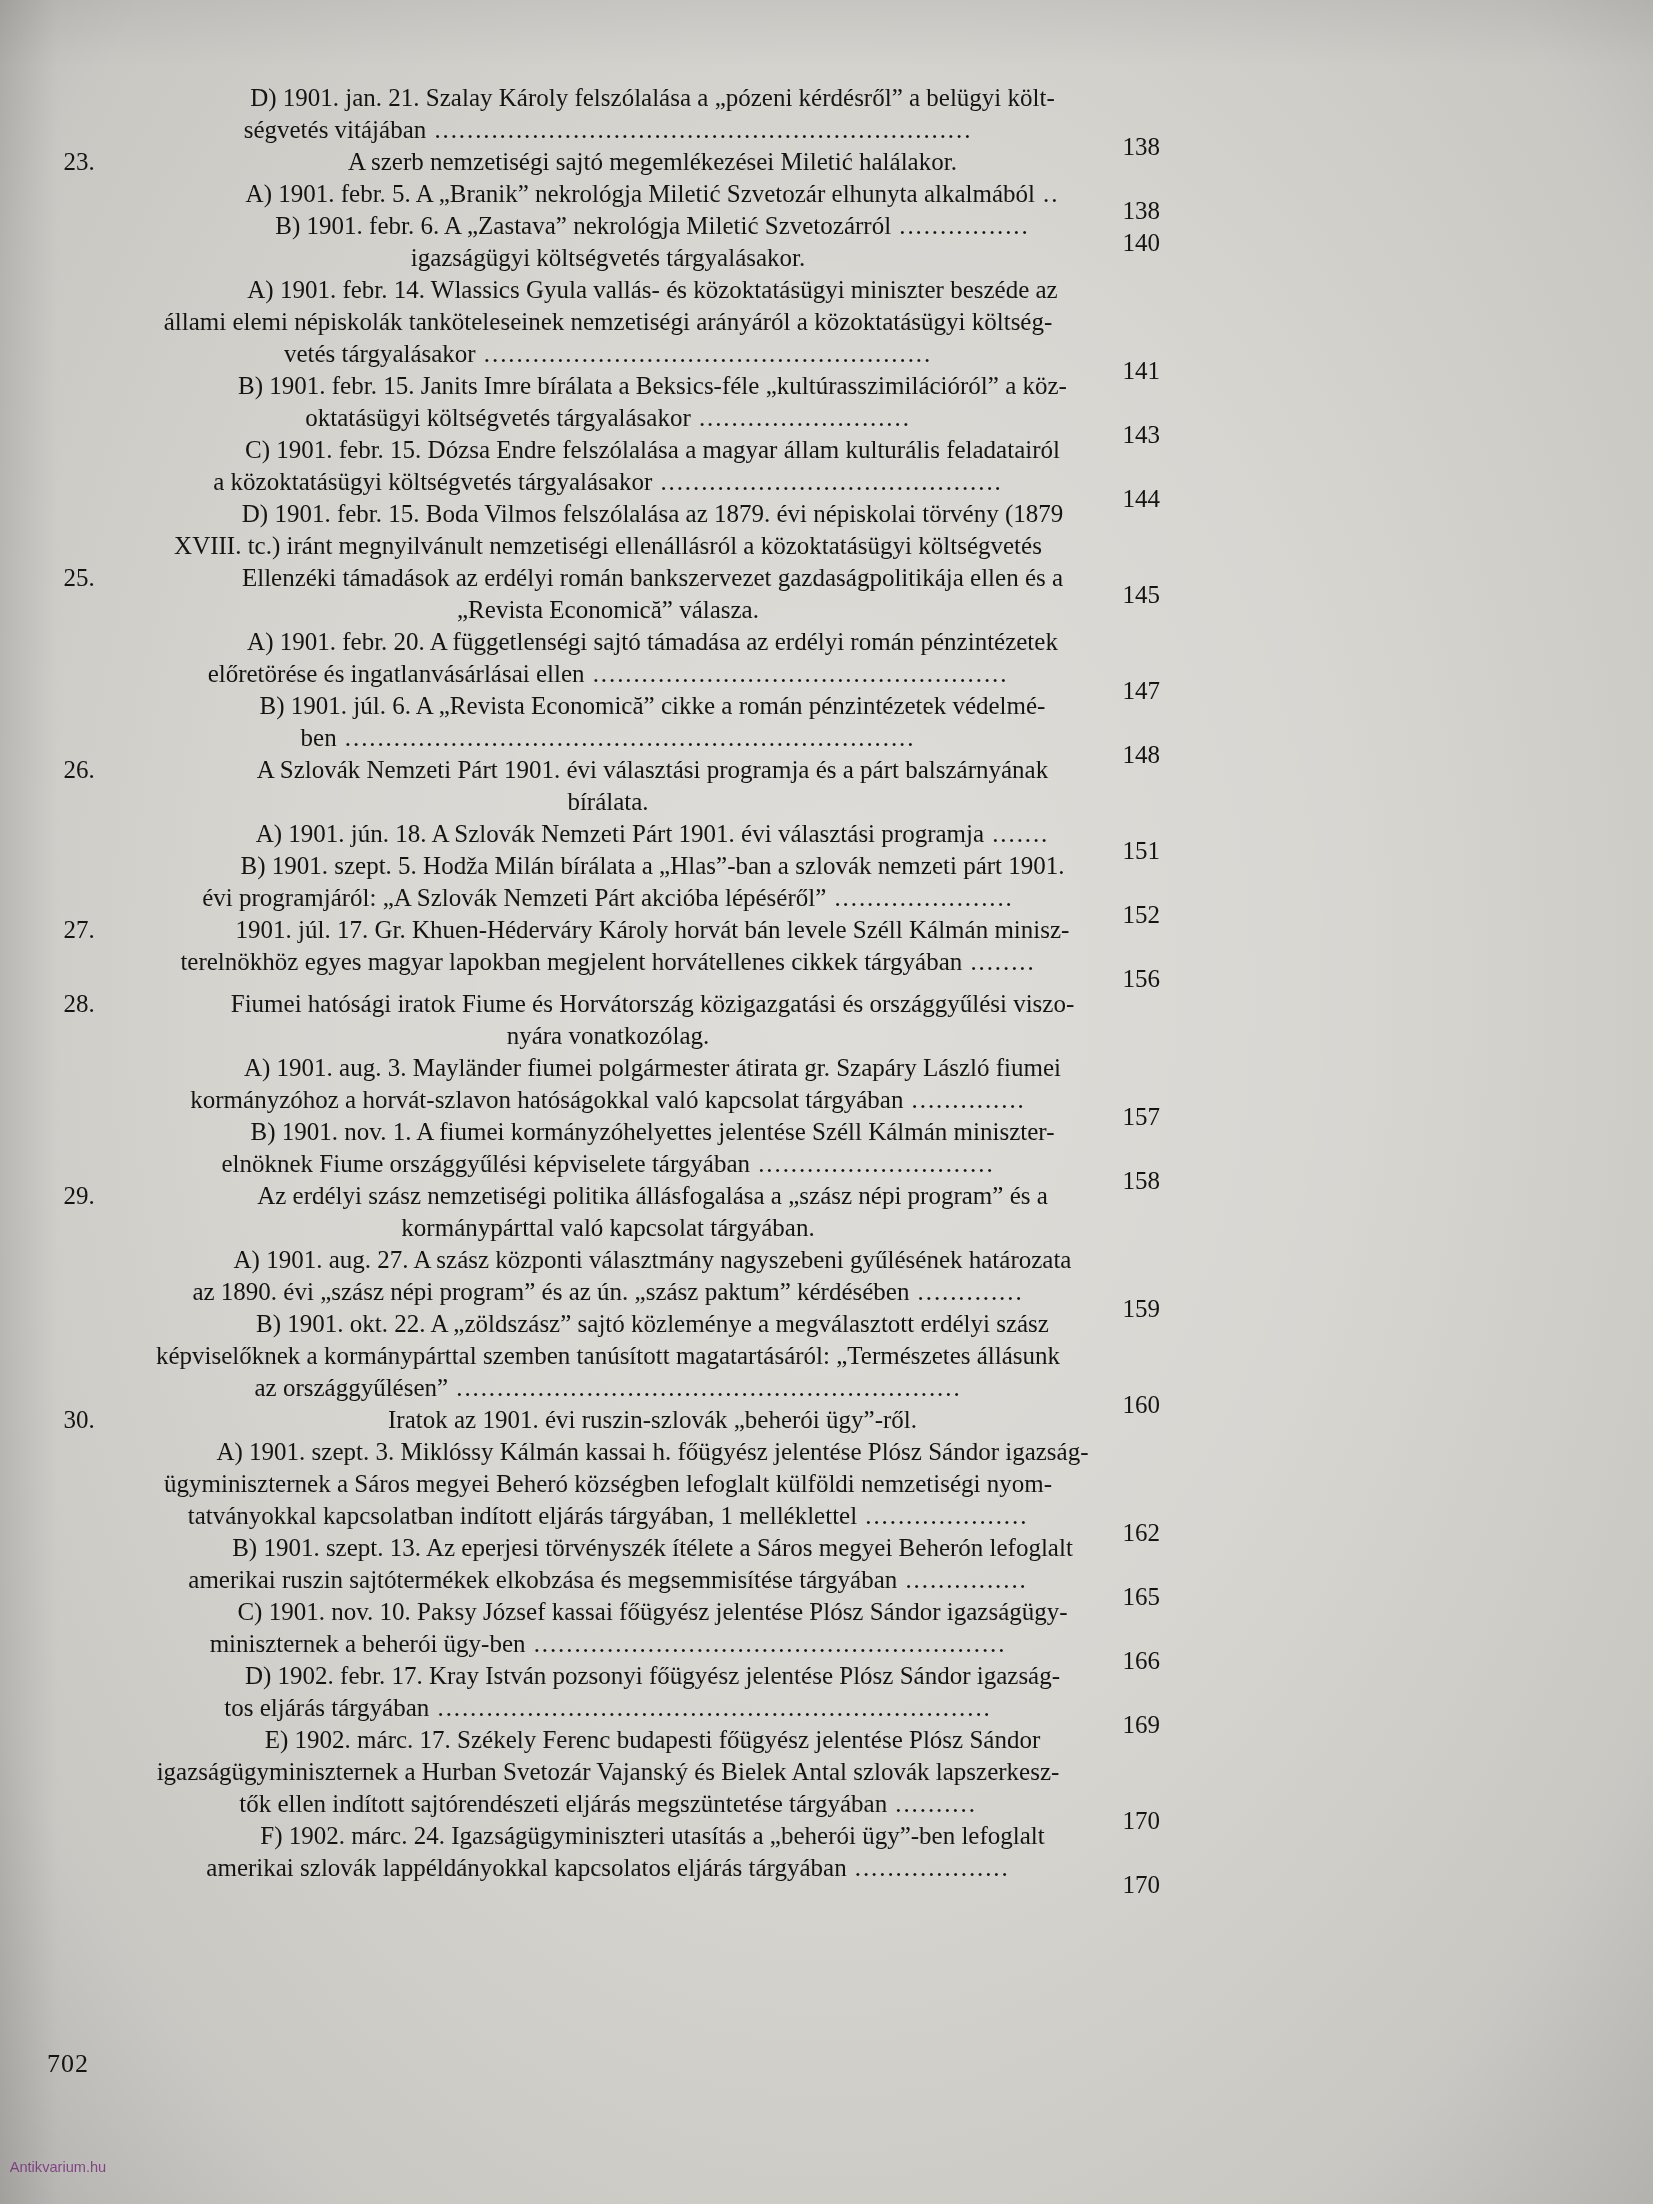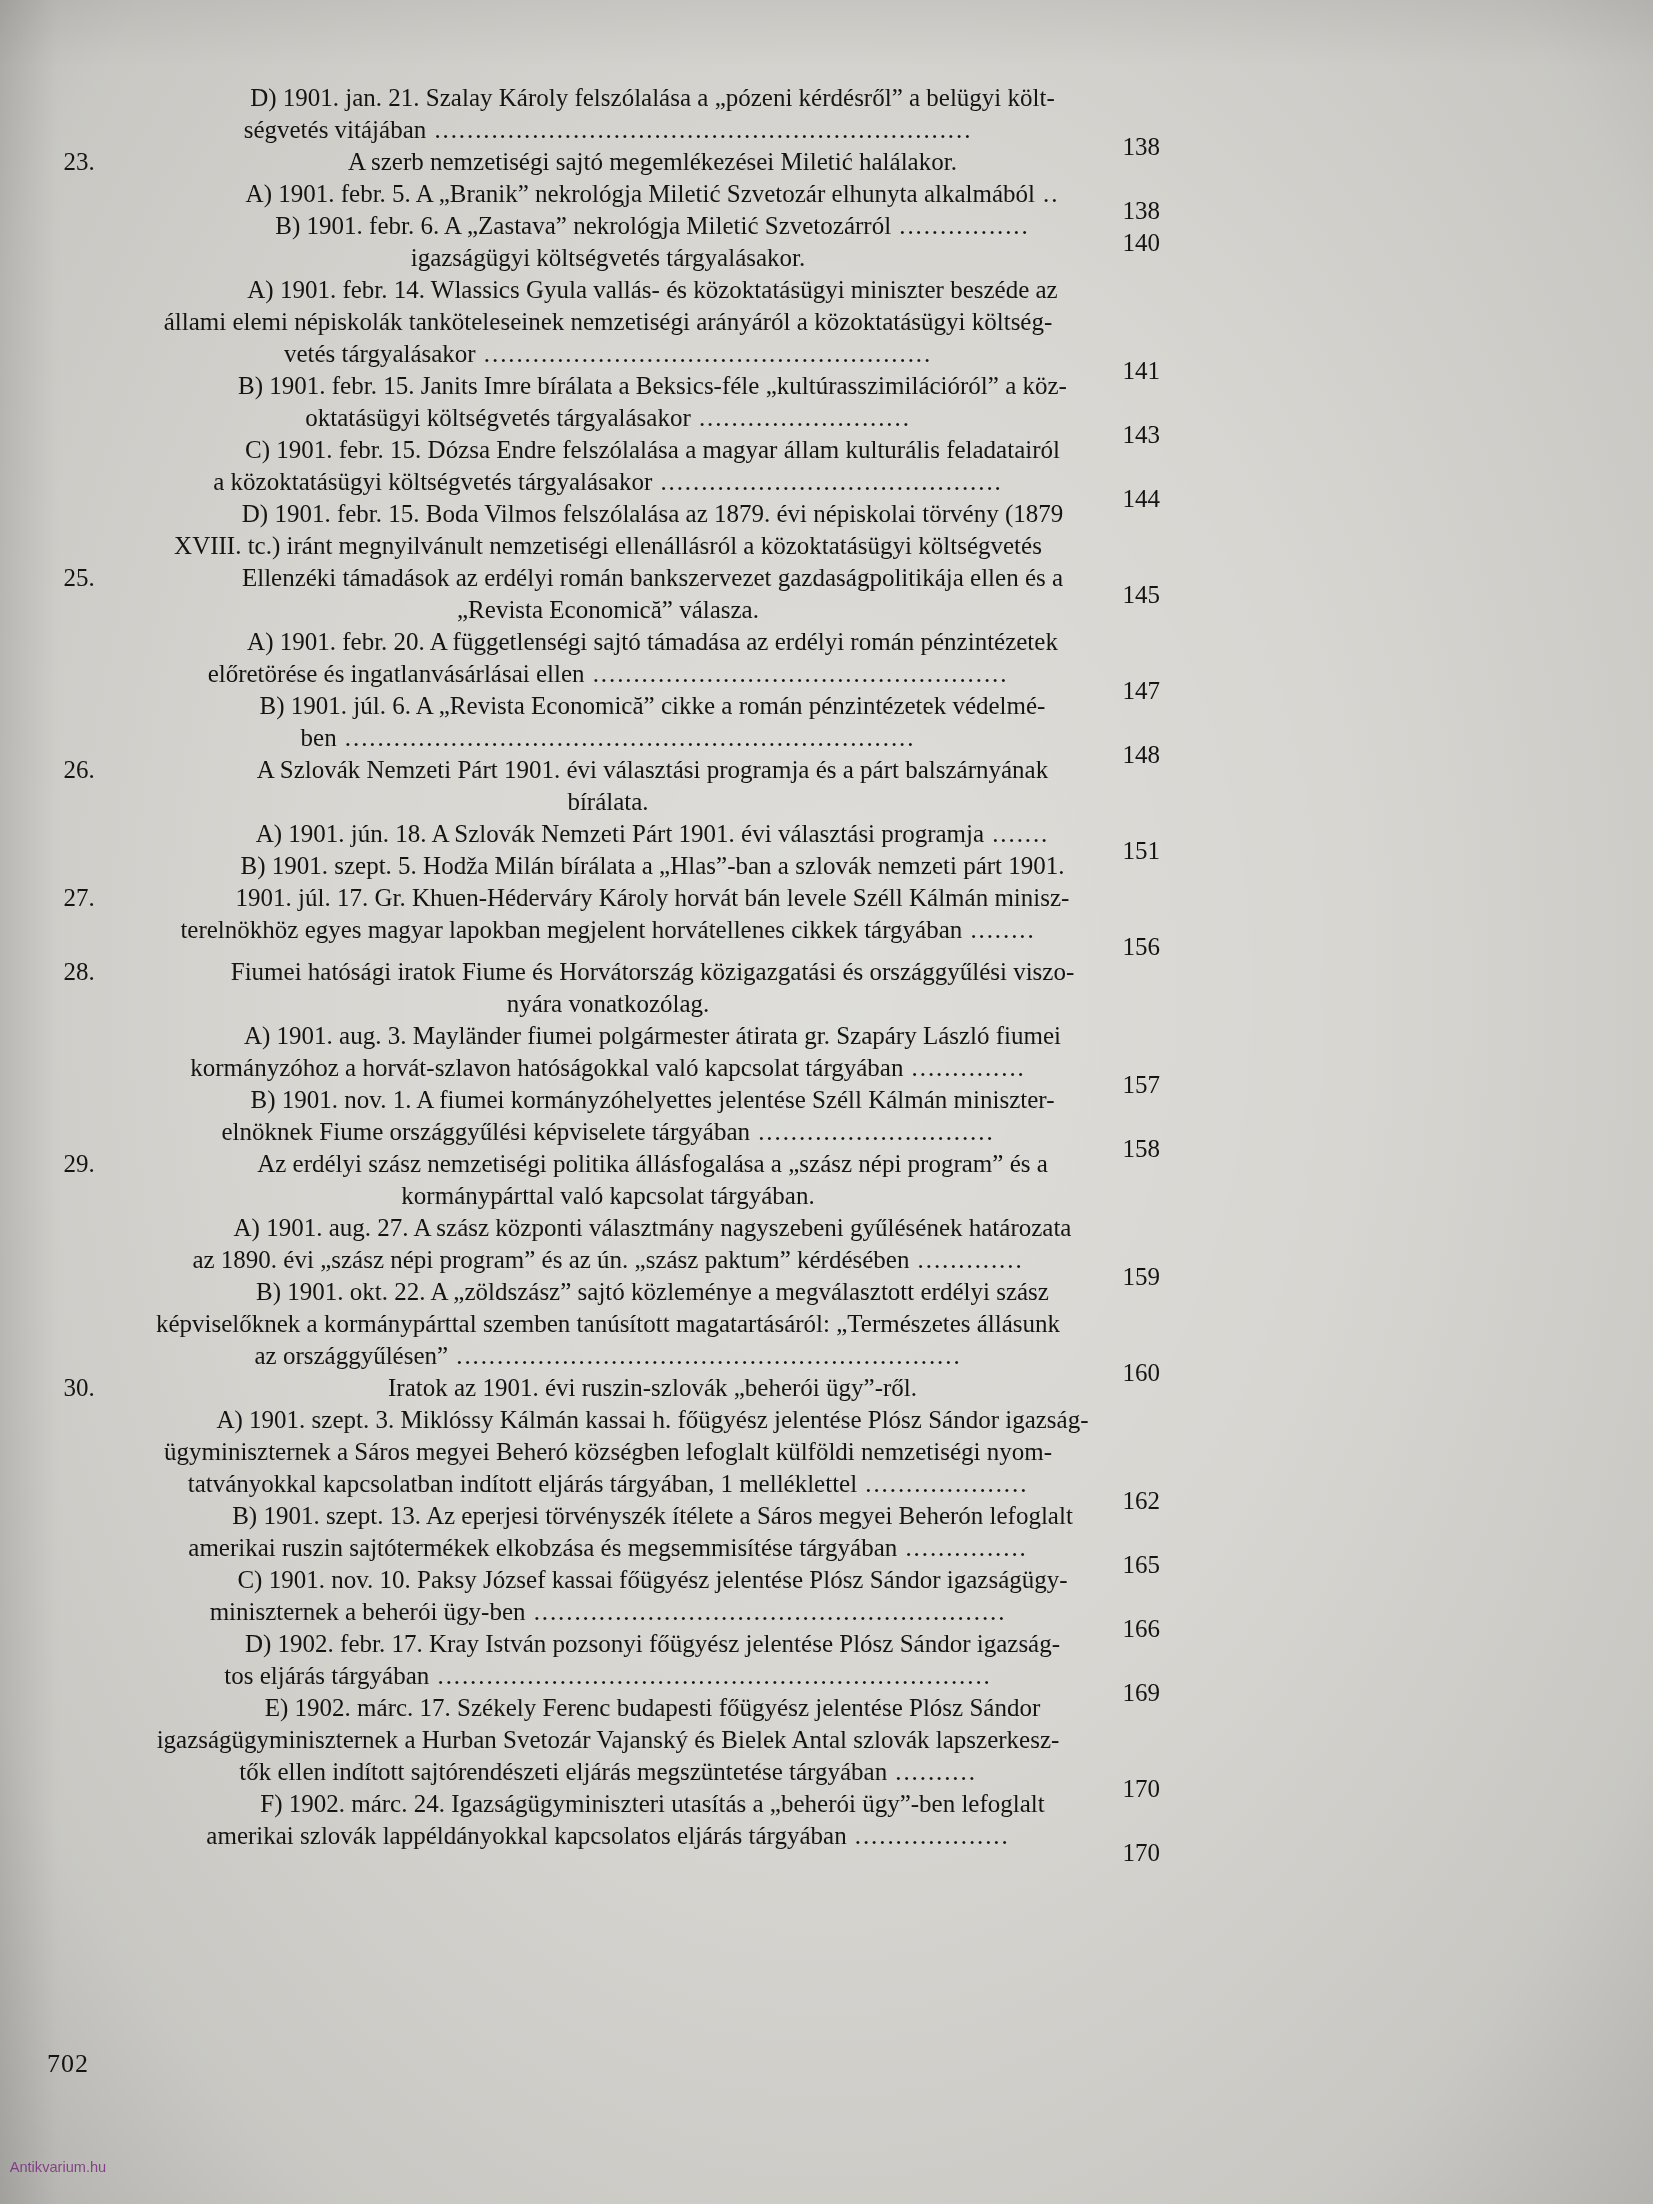--- a/index.html
+++ b/index.html
@@ -204,20 +204,24 @@
       <div class="tline">
         <span class="full">bírálata.</span>
       </div>
       <div class="tline">
         <span class="body-ind"><span>A) 1901. jún. 18. A Szlovák Nemzeti Párt 1901. évi választási programja</span><span class="leader"> .......</span></span>
         <span class="right">151</span>
       </div>
       <div class="tline">
         <span class="body-ind">B) 1901. szept. 5. Hodža Milán bírálata a „Hlas”-ban a szlovák nemzeti párt 1901.</span>
       </div>
+      <div class="tline">
+        <span class="left"><span>évi programjáról: „A Szlovák Nemzeti Párt akcióba lépéséről”</span><span class="leader"> ......................</span></span>
+        <span class="right">152</span>
+      </div>
     </div>
 
     <div class="block">
       <div class="tline">
         <span class="numcell">27.</span>
         <span class="body-ind">1901. júl. 17. Gr. Khuen-Héderváry Károly horvát bán levele Széll Kálmán minisz-</span>
       </div>
       <div class="tline">
         <span class="left"><span>terelnökhöz egyes magyar lapokban megjelent horvátellenes cikkek tárgyában</span><span class="leader"> ........</span></span>
         <span class="right">156</span>

